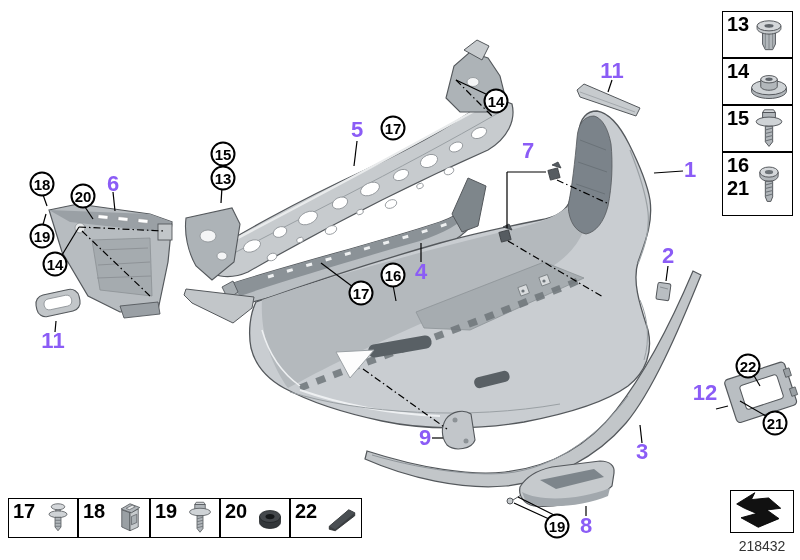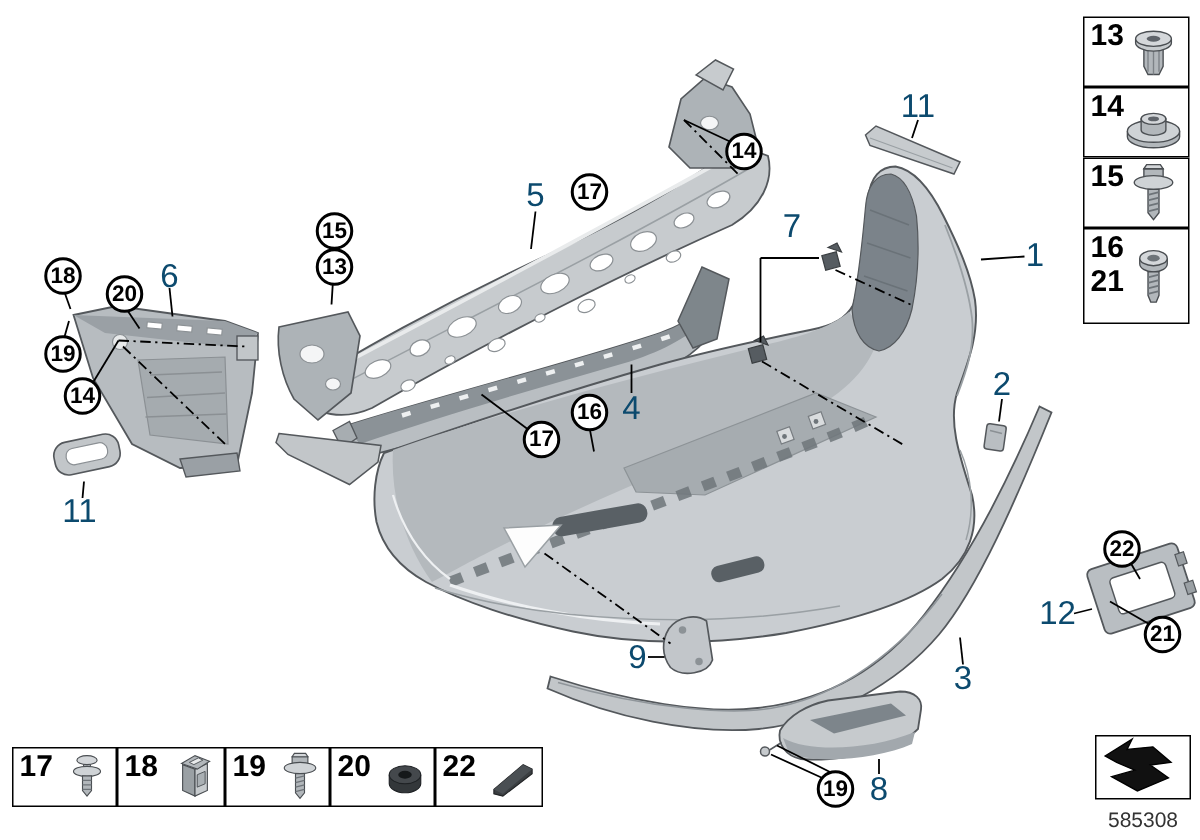--- a/index.html
+++ b/index.html
@@ -1,20 +1,20 @@
 <!DOCTYPE html>
 <html><head>
 <meta charset="utf-8">
 <style>
   html,body{margin:0;padding:0;background:#fff;}
   #stage{position:relative;width:800px;height:560px;background:#fff;overflow:hidden;
          font-family:"Liberation Sans",sans-serif;}
   #art{position:absolute;left:0;top:0;}
-  .lbl{position:absolute;transform:translate(-50%,-50%);font-weight:normal;font-size:22px;
-       color:#0c4a6e;line-height:1;cursor:pointer;}
+  .lbl{position:absolute;transform:translate(-50%,-50%);font-weight:bold;font-size:22px;
+       color:#8b5cf6;line-height:1;cursor:pointer;}
   .circ{position:absolute;transform:translate(-50%,-50%);width:25px;height:25px;
         border:2px solid #000;border-radius:50%;background:#fff;display:flex;
         align-items:center;justify-content:center;font-weight:bold;font-size:15px;
         color:#000;box-sizing:border-box;cursor:pointer;}
   .lbox{position:absolute;border:1.7px solid #000;background:#fff;box-sizing:border-box;
         cursor:pointer;}
   .lbox .num{position:absolute;left:4px;top:1px;font-weight:bold;font-size:20px;color:#000;
         line-height:1.15;}
   .lbox .num span{display:block;}
   .lbox svg.licon{position:absolute;right:1px;top:50%;transform:translateY(-50%);}
@@ -270,34 +270,34 @@
     </symbol>
   </defs>
 </svg>
 
 <div id="navbox">
   <svg width="58" height="38" viewBox="0 0 64 44">
         <use href="#sym-part-position-arrow"></use>
       </svg>
 </div>
 
-<div id="fignum">585308</div>
+<div id="fignum">218432</div>
 
 <div class="lbl" style="left: 690px; top: 170px;">1</div>
     <div class="lbl" style="left: 668px; top: 256px;">2</div>
     <div class="lbl" style="left: 642px; top: 452px;">3</div>
     <div class="lbl" style="left: 421px; top: 272px;">4</div>
     <div class="lbl" style="left: 357px; top: 130px;">5</div>
     <div class="lbl" style="left: 113px; top: 184px;">6</div>
     <div class="lbl" style="left: 528px; top: 151px;">7</div>
     <div class="lbl" style="left: 586px; top: 526px;">8</div>
     <div class="lbl" style="left: 425px; top: 438px;">9</div>
     <div class="lbl" style="left: 53px; top: 341px;">11</div>
     <div class="lbl" style="left: 612px; top: 71px;">11</div>
-    <div class="lbl" style="left: 705px; top: 409px;">12</div>
+    <div class="lbl" style="left: 705px; top: 393px;">12</div>
     <div class="circ" style="left: 223px; top: 178px;">13</div>
     <div class="circ" style="left: 223px; top: 154px;">15</div>
     <div class="circ" style="left: 496px; top: 101px;">14</div>
     <div class="circ" style="left: 55px; top: 264px;">14</div>
     <div class="circ" style="left: 393px; top: 275px;">16</div>
     <div class="circ" style="left: 393px; top: 128px;">17</div>
     <div class="circ" style="left: 361px; top: 293px;">17</div>
     <div class="circ" style="left: 42px; top: 184px;">18</div>
     <div class="circ" style="left: 42px; top: 236px;">19</div>
     <div class="circ" style="left: 557px; top: 526px;">19</div>

